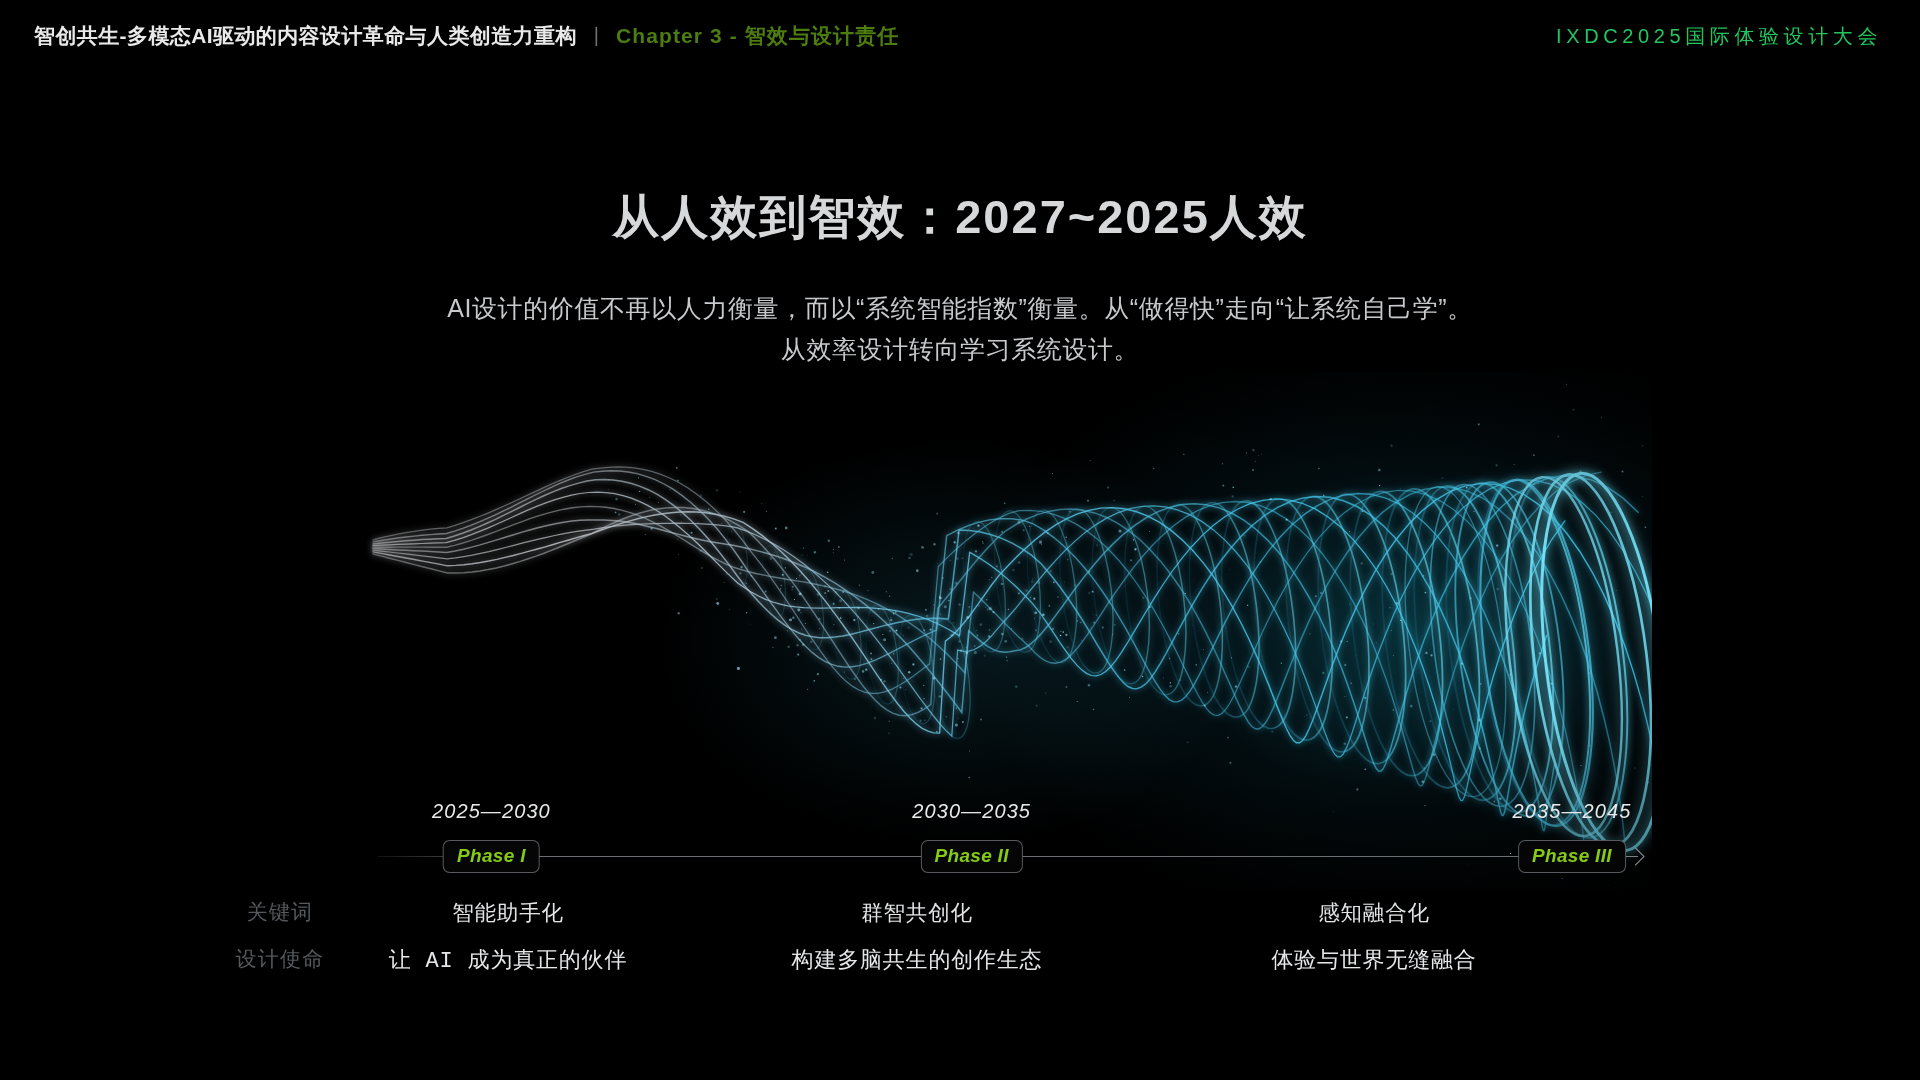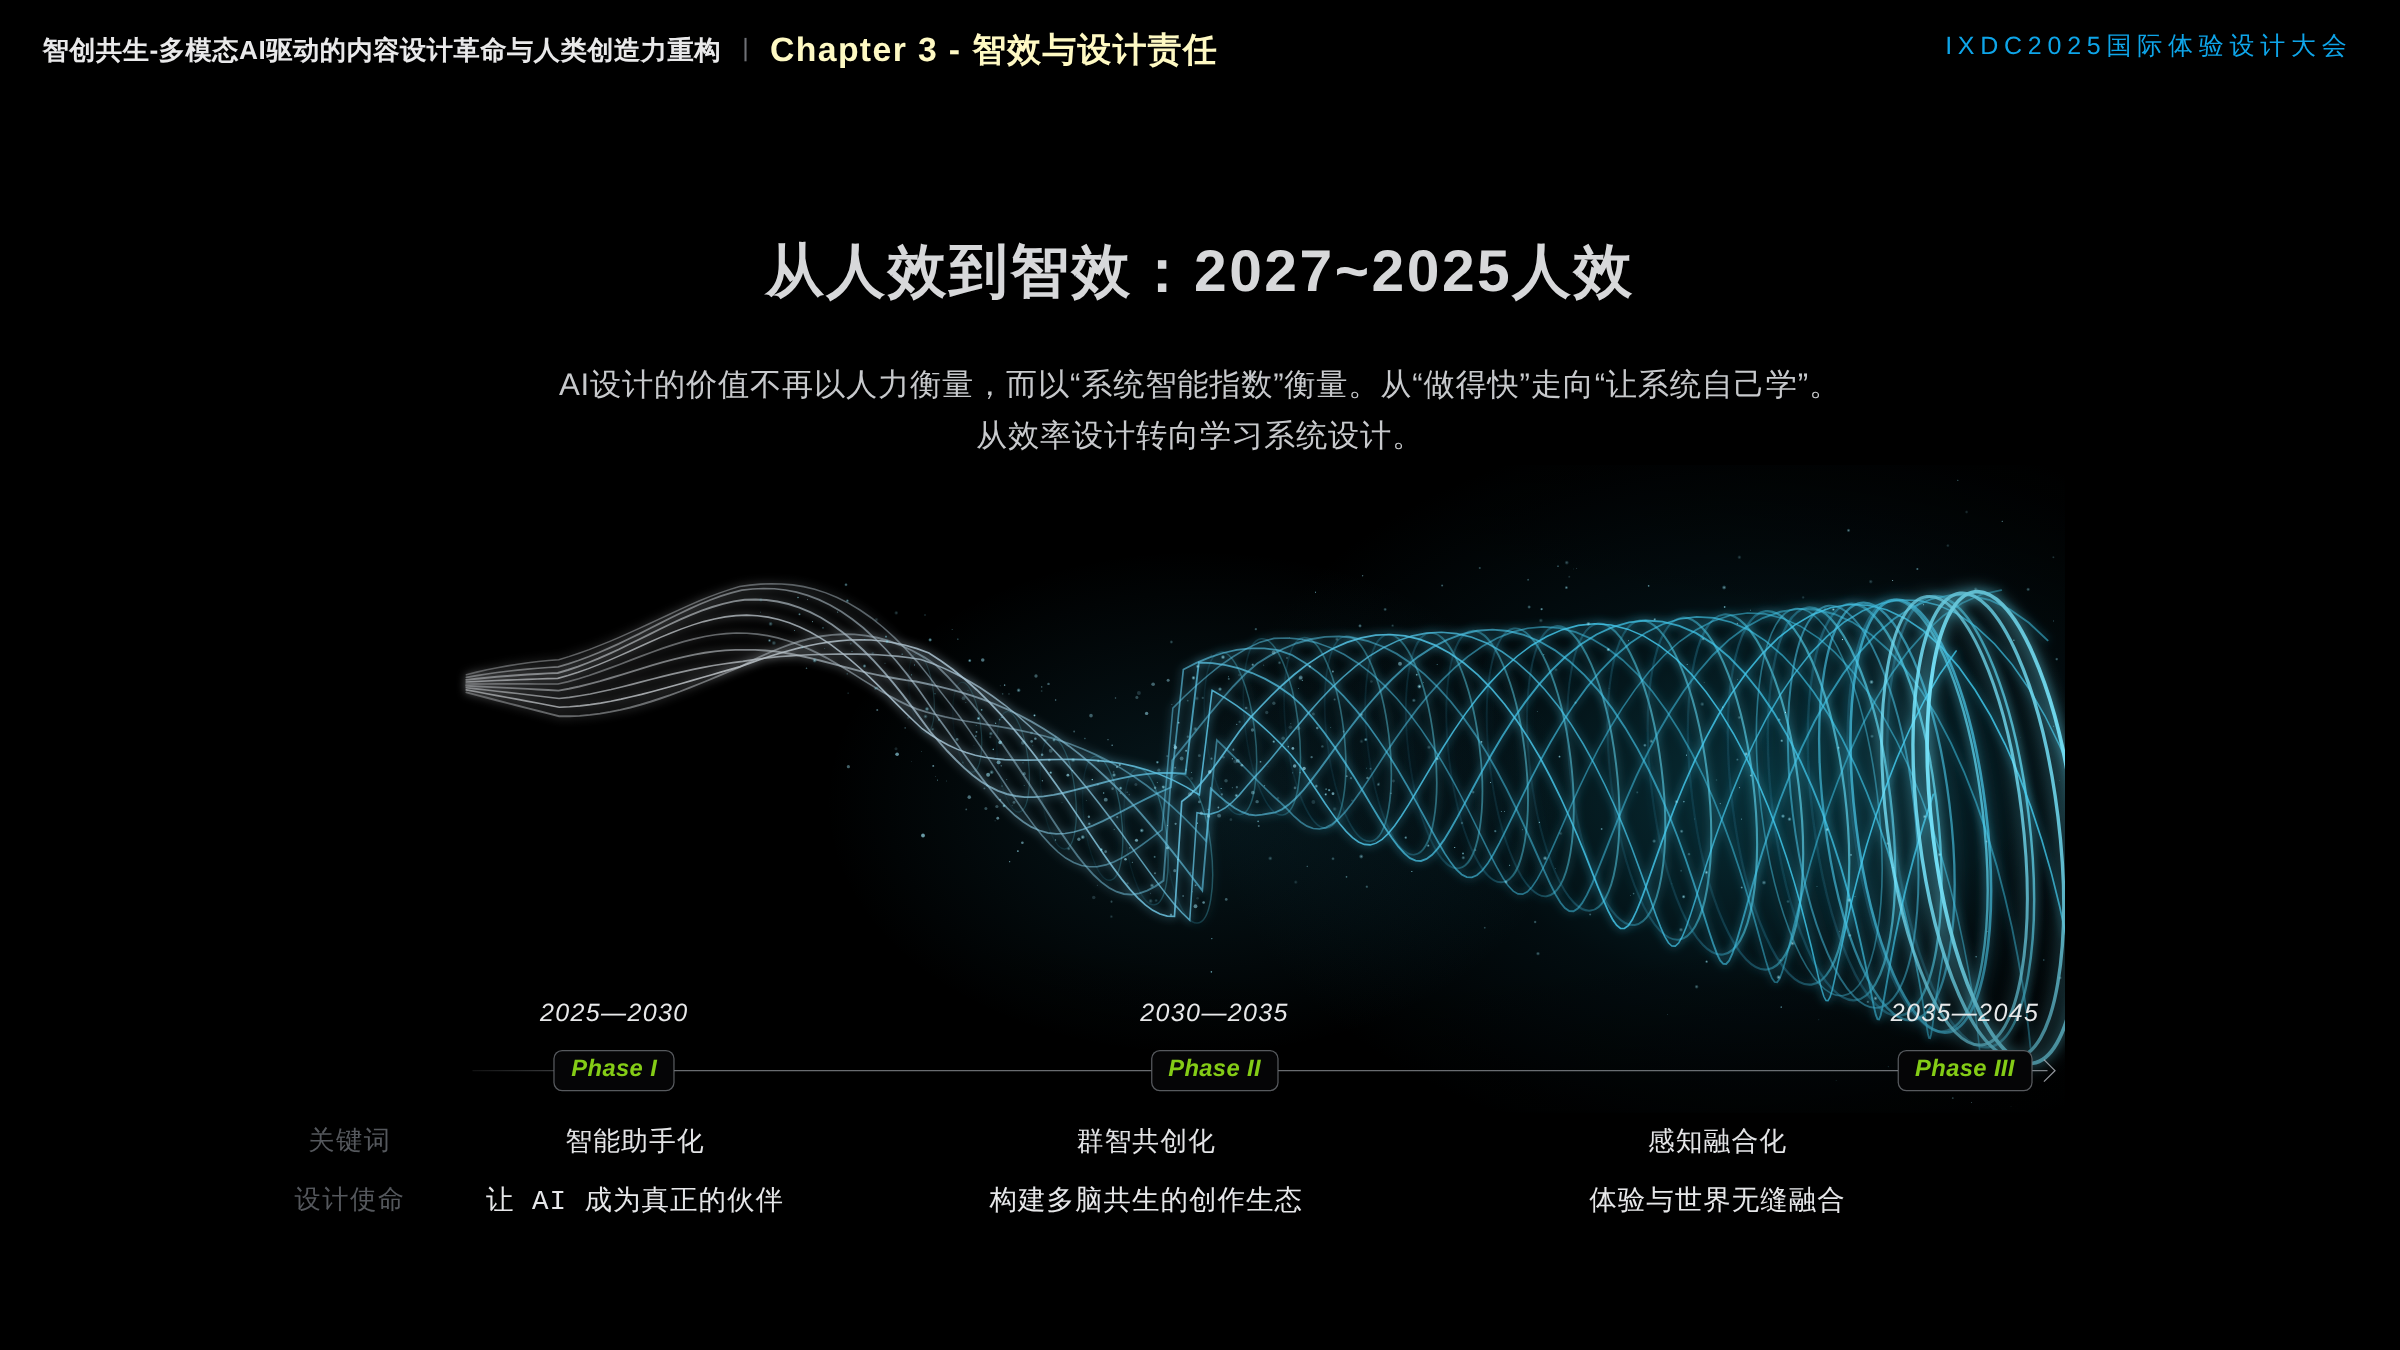--- a/index.html
+++ b/index.html
@@ -20,25 +20,25 @@
     white-space:nowrap;
   }
   .hdr-deck{
     font-size:21px; font-weight:700; color:#e9e9ea; letter-spacing:.4px;
   }
   .hdr-sep{
     display:inline-block; color:#6f7176; font-size:20px; font-weight:400;
     margin:0 17px; transform:translateY(-1px);
   }
   .hdr-chapter{
-    font-size:27px; font-weight:700; color:#fef9c3; letter-spacing:1.1px;
+    font-size:21px; font-weight:700; color:#4d7c0f; letter-spacing:1.1px;
   }
   #header-right{
     position:absolute; right:38px; top:23px;
-    font-size:20px; color:#0ea5e9; letter-spacing:4.6px; font-weight:400;
+    font-size:20px; color:#22c55e; letter-spacing:4.6px; font-weight:400;
     white-space:nowrap;
   }
 
   
   #title{
     position:absolute; left:0; top:186px; width:1920px;
     text-align:center;
     font-size:47px; font-weight:700; color:#d7d8da; letter-spacing:2px;
     white-space:nowrap;
   }

